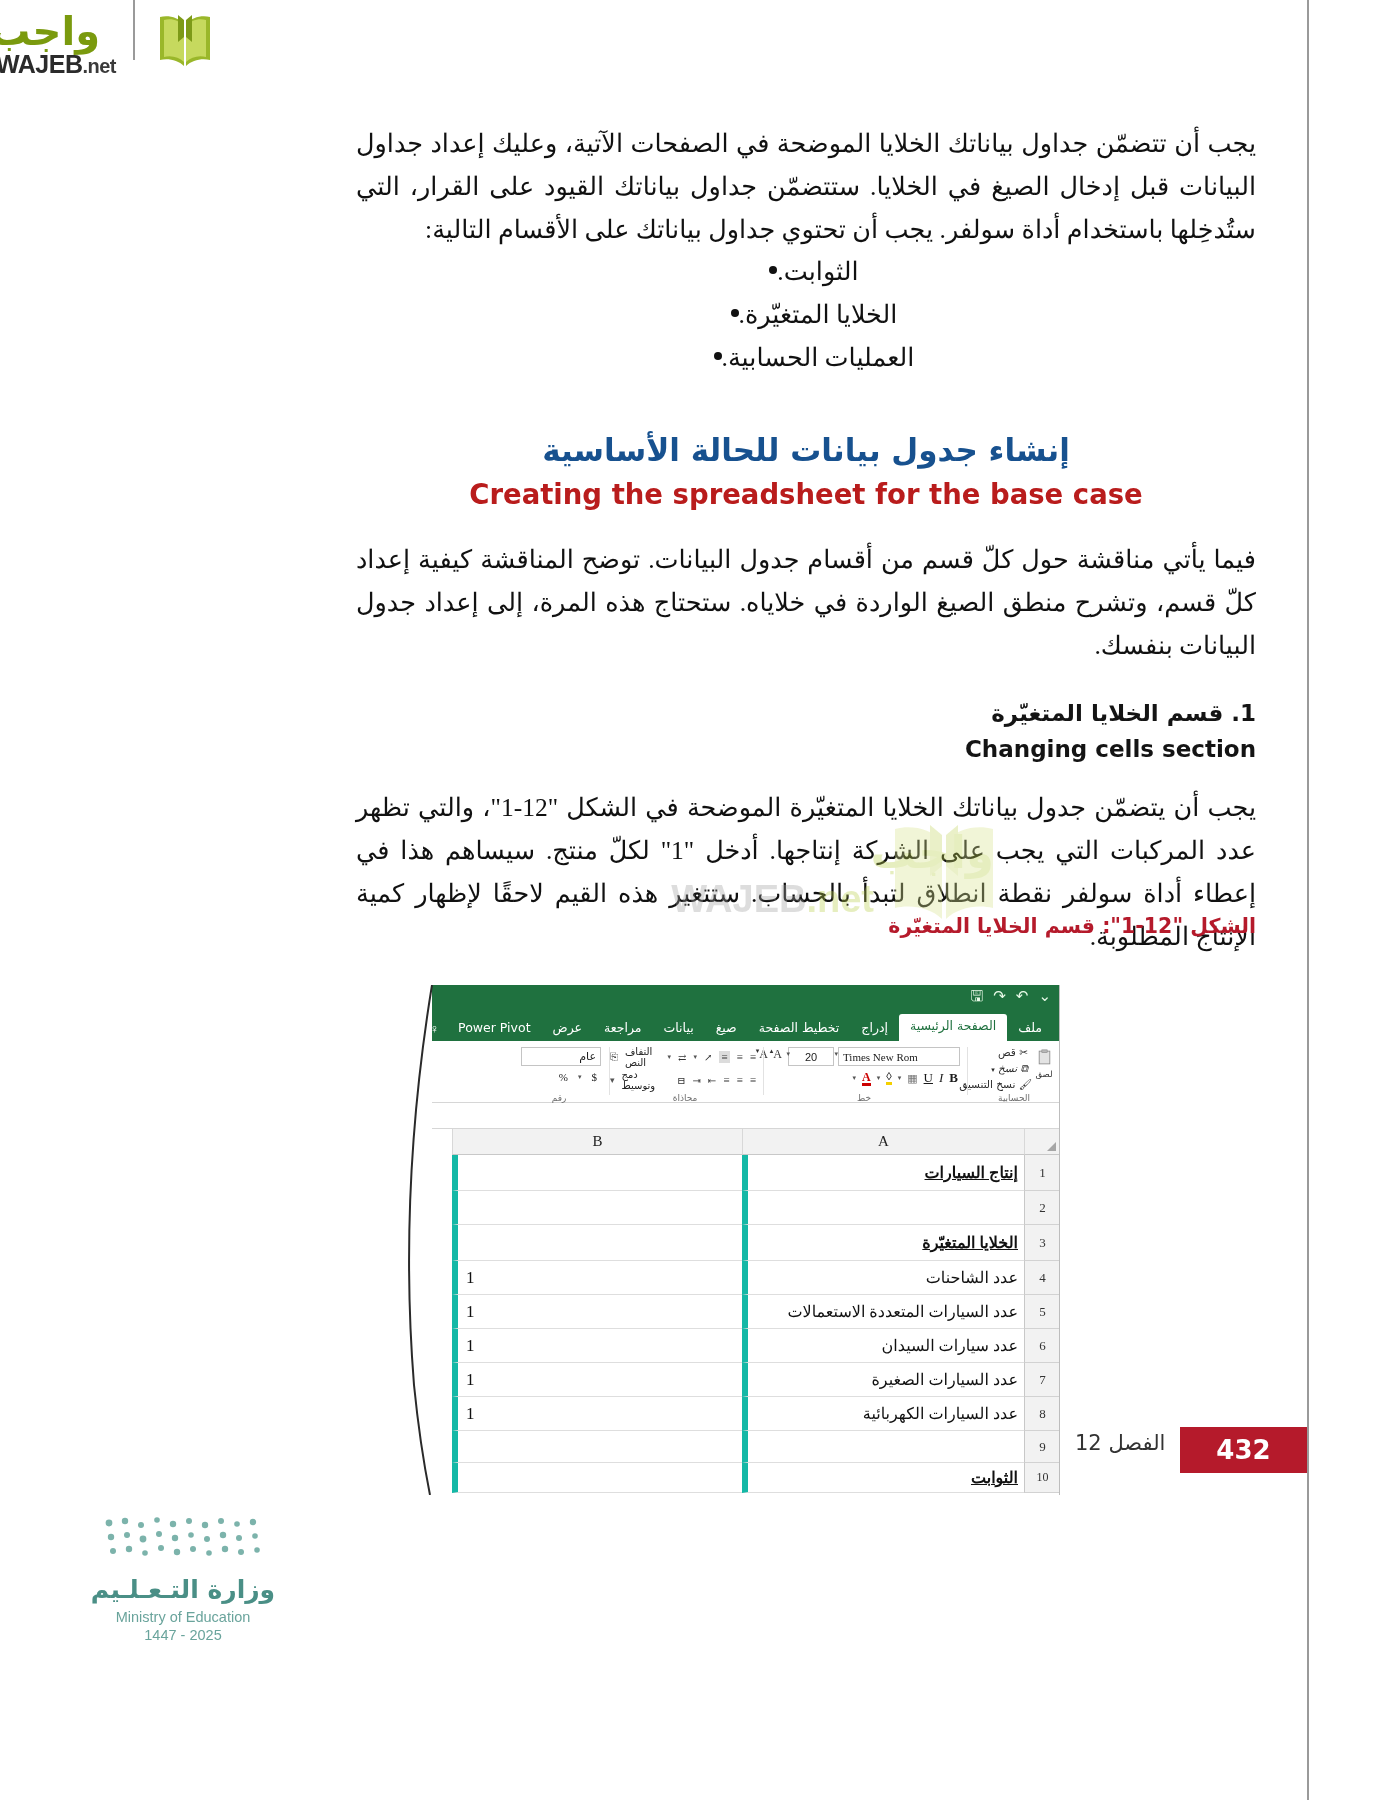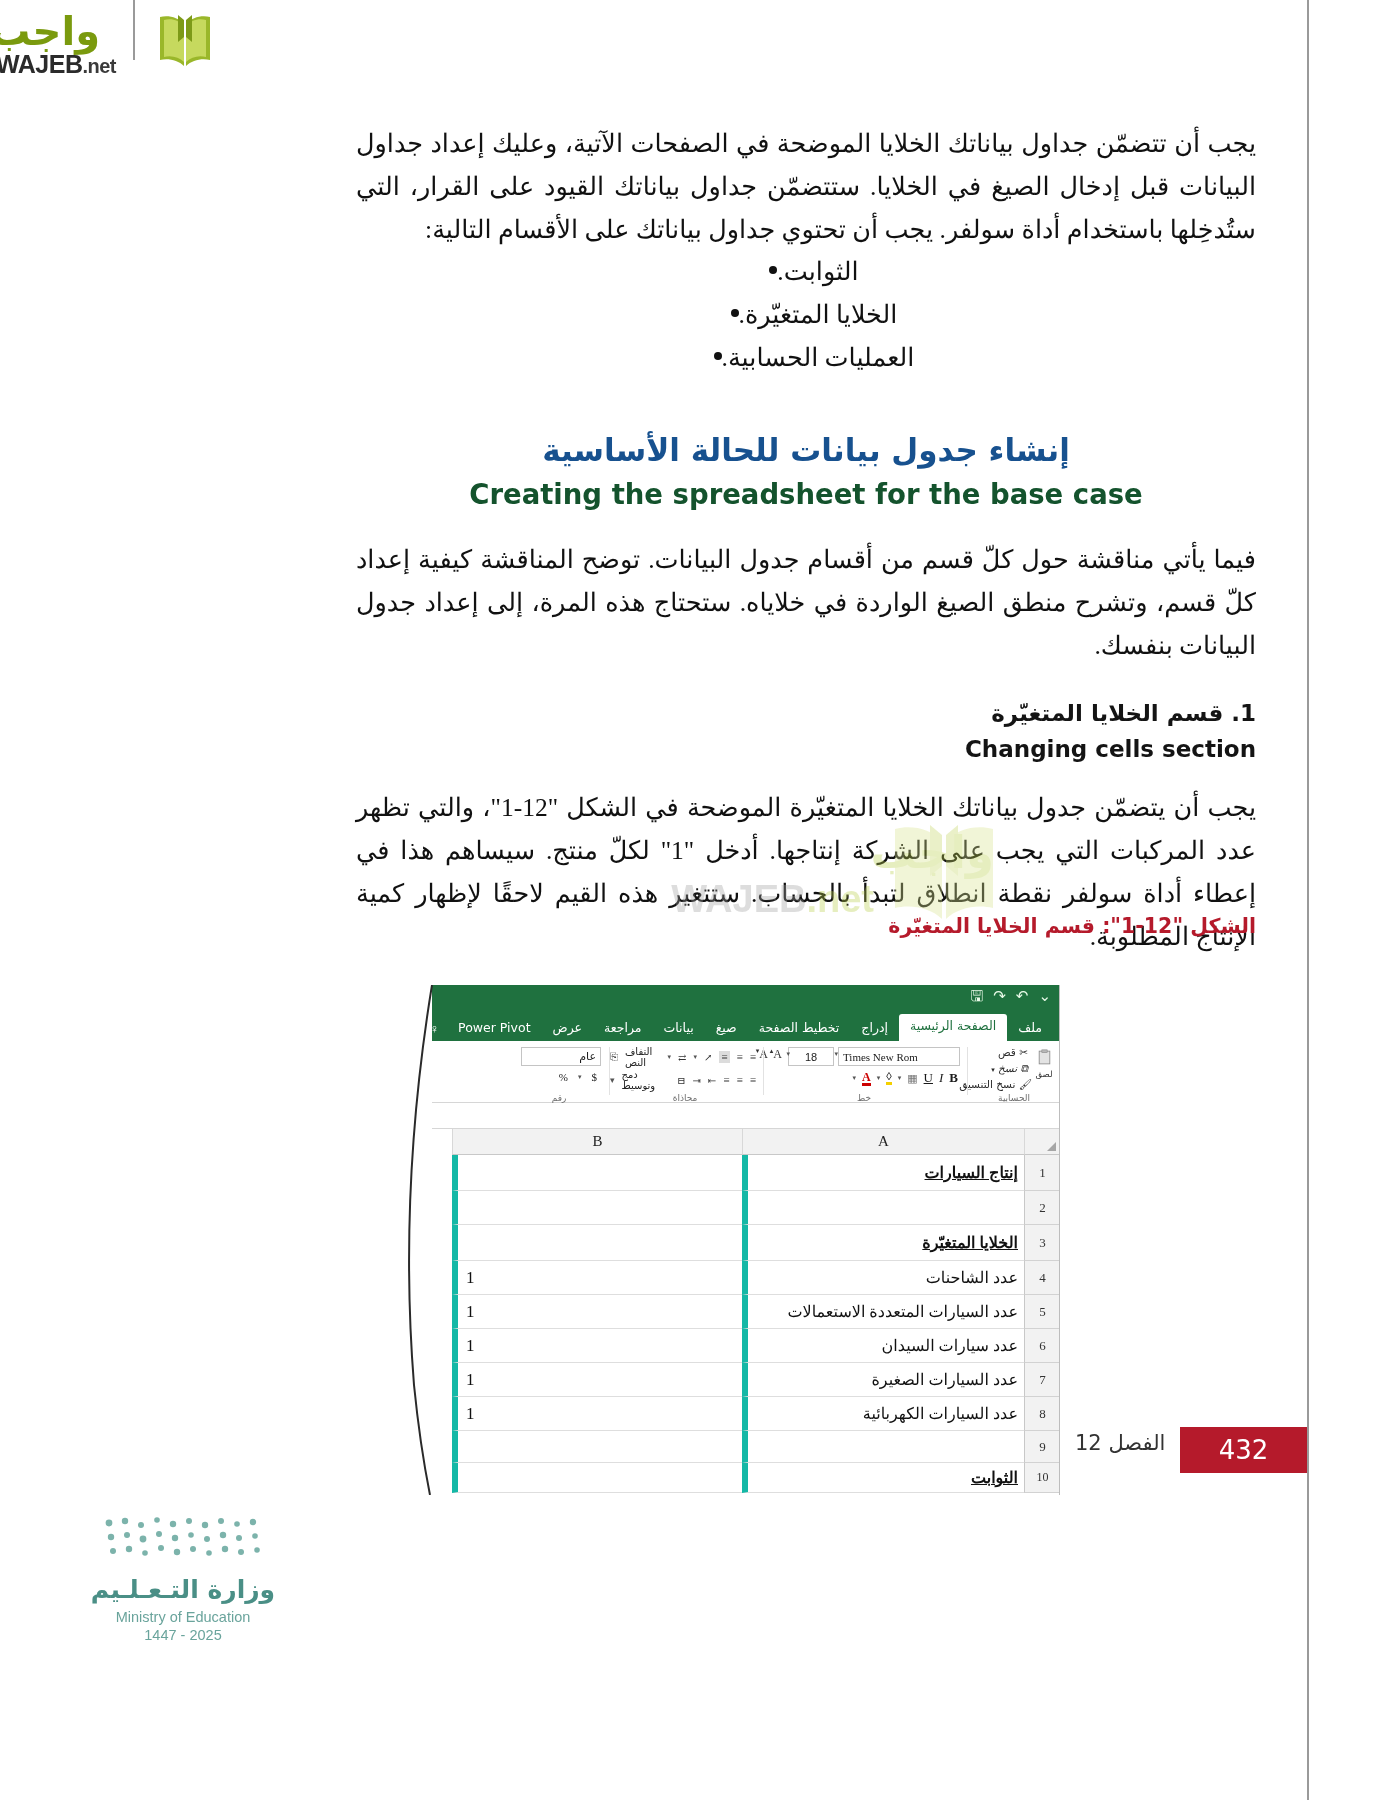--- a/index.html
+++ b/index.html
@@ -64,21 +64,21 @@
   .h-blue-ar {
     position:absolute; right:0; top:432px; width:900px;
     text-align:center; direction:rtl;
     font-family:"DejaVu Sans","Liberation Sans",sans-serif;
     font-size:31px; font-weight:700; color:#17518f;
   }
   .h-blue-en {
     position:absolute; right:0; top:478px; width:900px;
     text-align:center;
     font-family:"DejaVu Sans","Liberation Sans",sans-serif;
-    font-size:27.5px; font-weight:700; color:#14532d; direction:ltr;
+    font-size:27.5px; font-weight:700; color:#b91c1c; direction:ltr;
   }
 
   .par2 { position:absolute; right:0; top:538px; width:900px; }
 
   .sec-num-ar {
     position:absolute; right:0; top:700px; width:900px;
     text-align:right; direction:rtl;
     font-family:"DejaVu Sans","Liberation Sans",sans-serif;
     font-size:23px; font-weight:700; color:#141414;
   }
@@ -230,21 +230,21 @@
   .moe .en { font-family:"Liberation Sans",sans-serif; font-size:14.5px; color:#6aa49c; margin-top:5px; }
   .moe .yr { font-family:"Liberation Sans",sans-serif; font-size:14.5px; color:#6aa49c; margin-top:2px; }
 
   .chap {
     position:absolute; left:1075px; bottom:345px; direction:rtl;
     font-family:"DejaVu Sans","Liberation Sans",sans-serif; font-size:21px; color:#333;
   }
   .pagenum {
     position:absolute; left:1180px; bottom:327px; width:127px; height:46px;
     background:#b51a2b; color:#fff; display:flex; align-items:center; justify-content:center;
-    font-family:"DejaVu Sans","Liberation Sans",sans-serif; font-size:26px; font-weight:400;
+    font-family:"DejaVu Sans","Liberation Sans",sans-serif; font-size:26px; font-weight:700;
   }
 </style>
 </head>
 <body>
 
 <div class="page">
 
   <div class="top-rule"></div>
   <div class="left-rule"></div>
 
@@ -338,21 +338,21 @@
           <span class="ci" style="right:30px; top:5px;">✂ <span>قص</span></span>
           <span class="ci" style="right:30px; top:21px;font-style:italic;">⧉ <span>نسخ</span> <span style="font-size:7px">▾</span></span>
           <span class="ci" style="right:26px; top:37px;">🖌 <span>نسخ التنسيق</span></span>
           <div class="lbl">الحسابية</div>
         </div>
         <div class="sep" style="right:92px;"></div>
 
         <div class="grp g-font">
           <div class="fontbox">Times New Rom</div>
           <span style="position:absolute;right:126px;top:9px;font-size:7px;color:#555">▾</span>
-          <div class="sizebox">18</div>
+          <div class="sizebox">20</div>
           <span style="position:absolute;right:174px;top:9px;font-size:7px;color:#555">▾</span>
           <span class="aa" style="right:182px;">A<sup style="font-size:7px">▴</sup></span>
           <span class="aa" style="right:196px;">A<sup style="font-size:7px">▾</sup></span>
           <div class="frow2">
             <span style="font-size:7px;color:#555">▾</span>
             <span style="color:#c00;font-weight:700;border-bottom:3px solid #c00;font-size:12px;line-height:1">A</span>
             <span style="font-size:7px;color:#555">▾</span>
             <span style="border-bottom:3px solid #f4d000;font-size:11px;line-height:1">◊</span>
             <span style="font-size:7px;color:#555">▾</span>
             <span style="font-size:11px;color:#777">▦</span>

